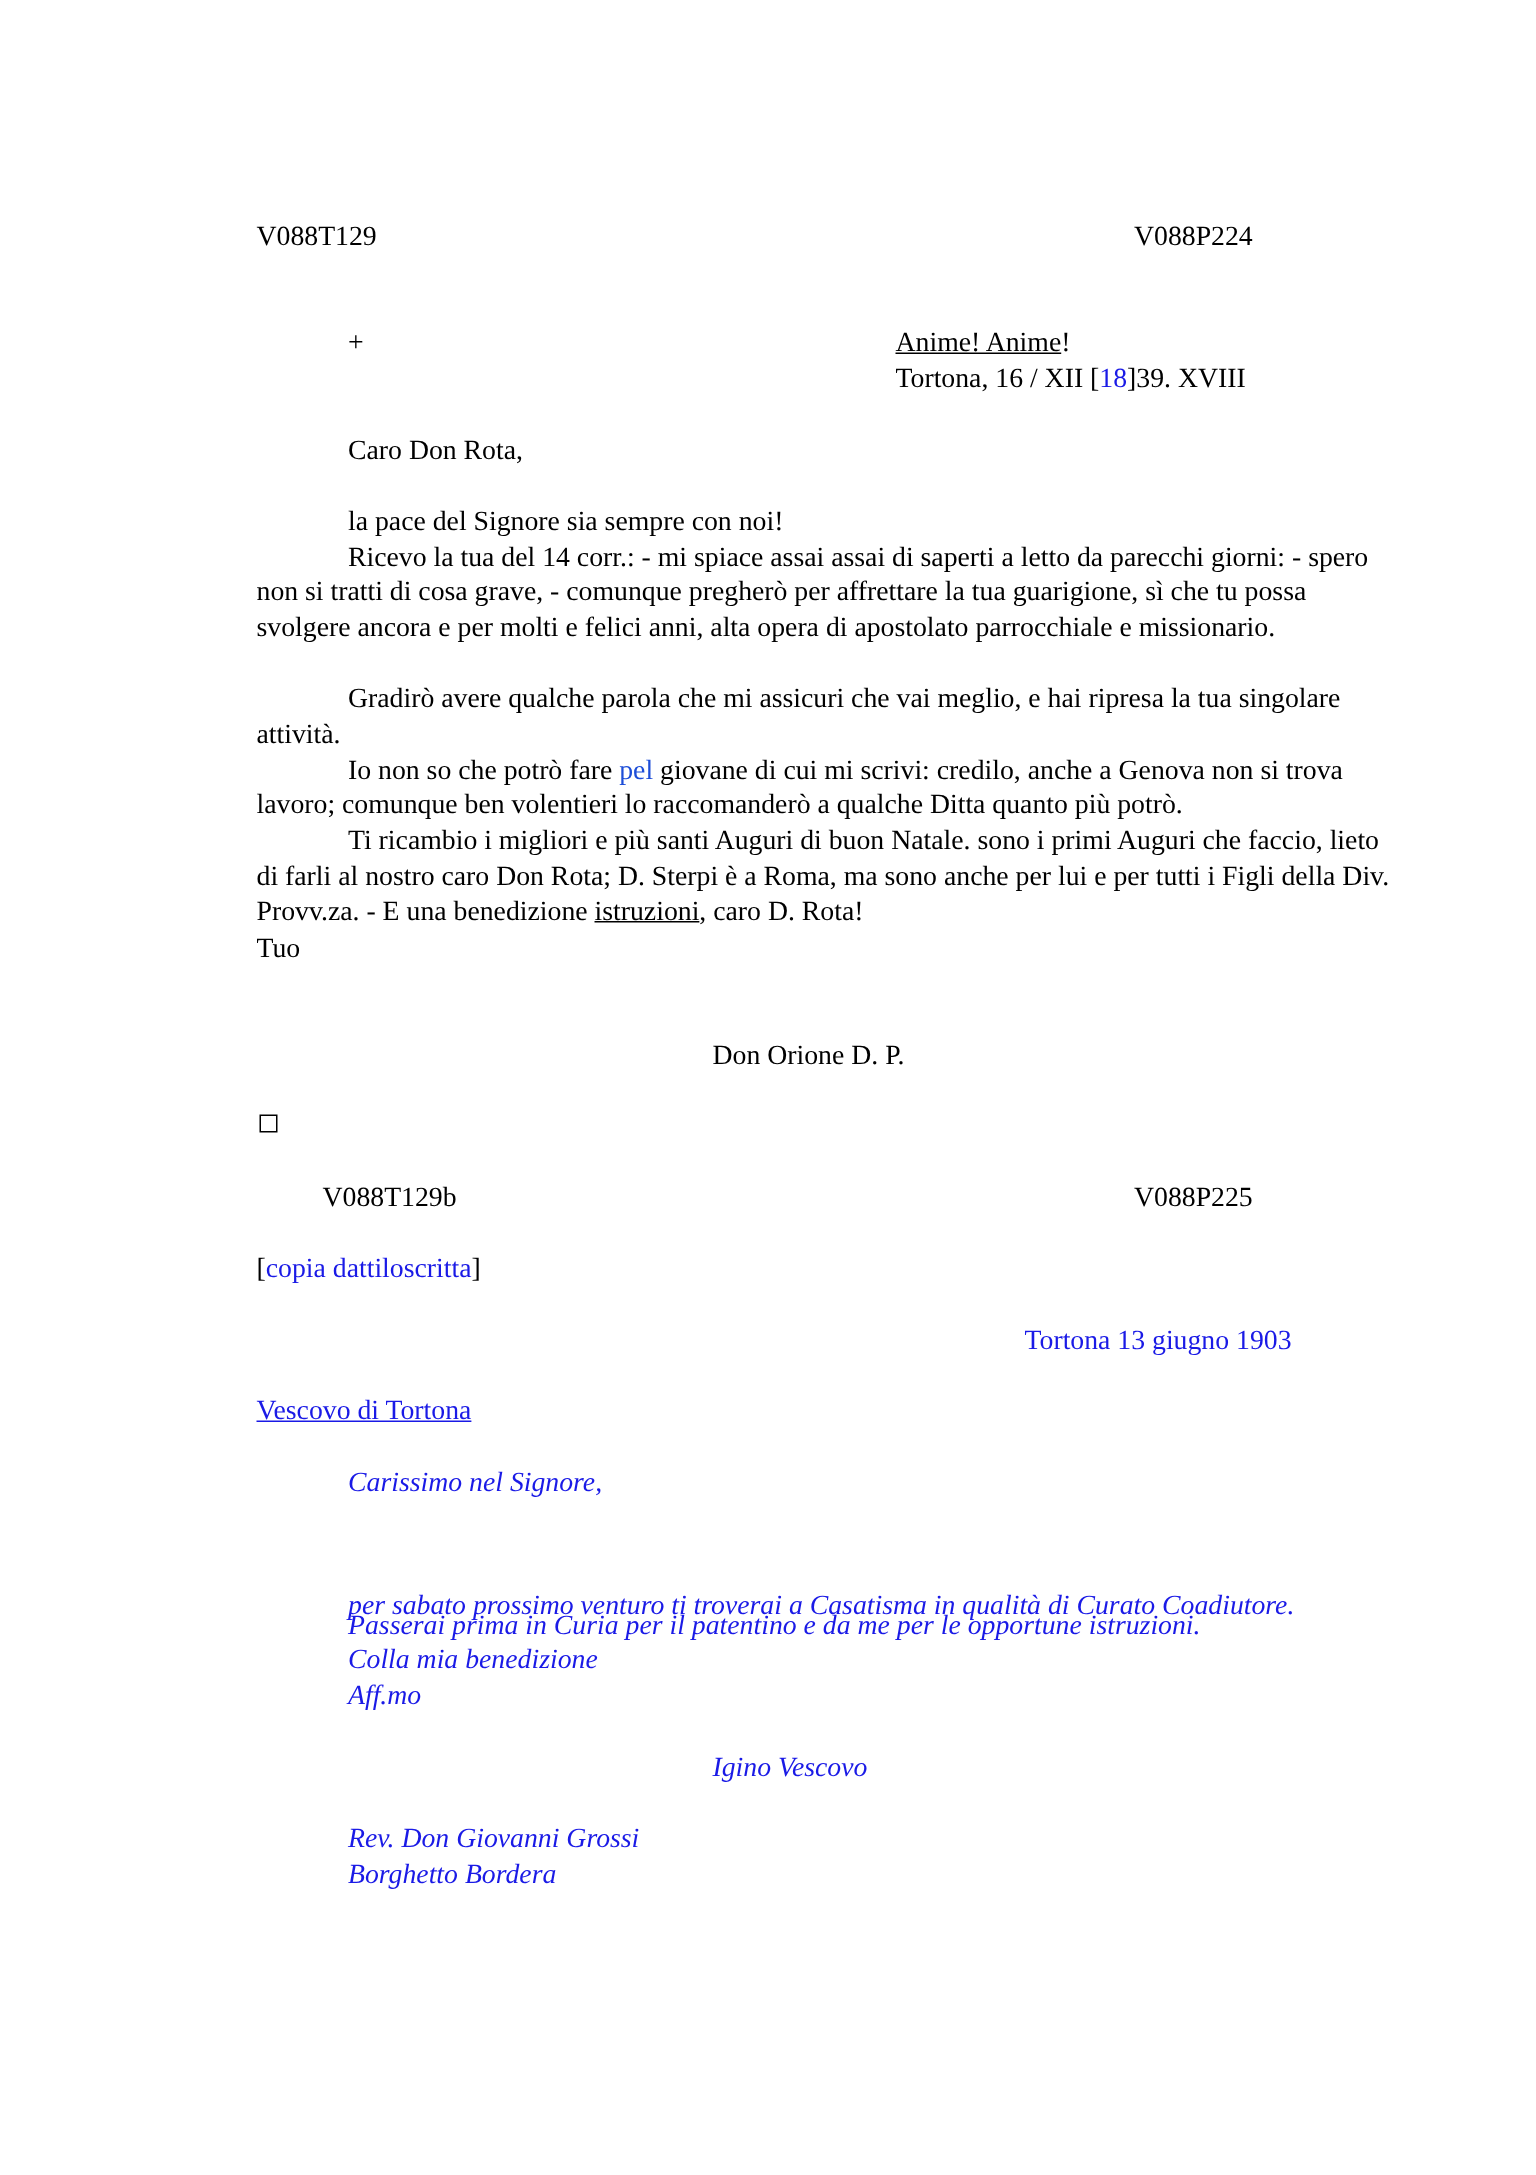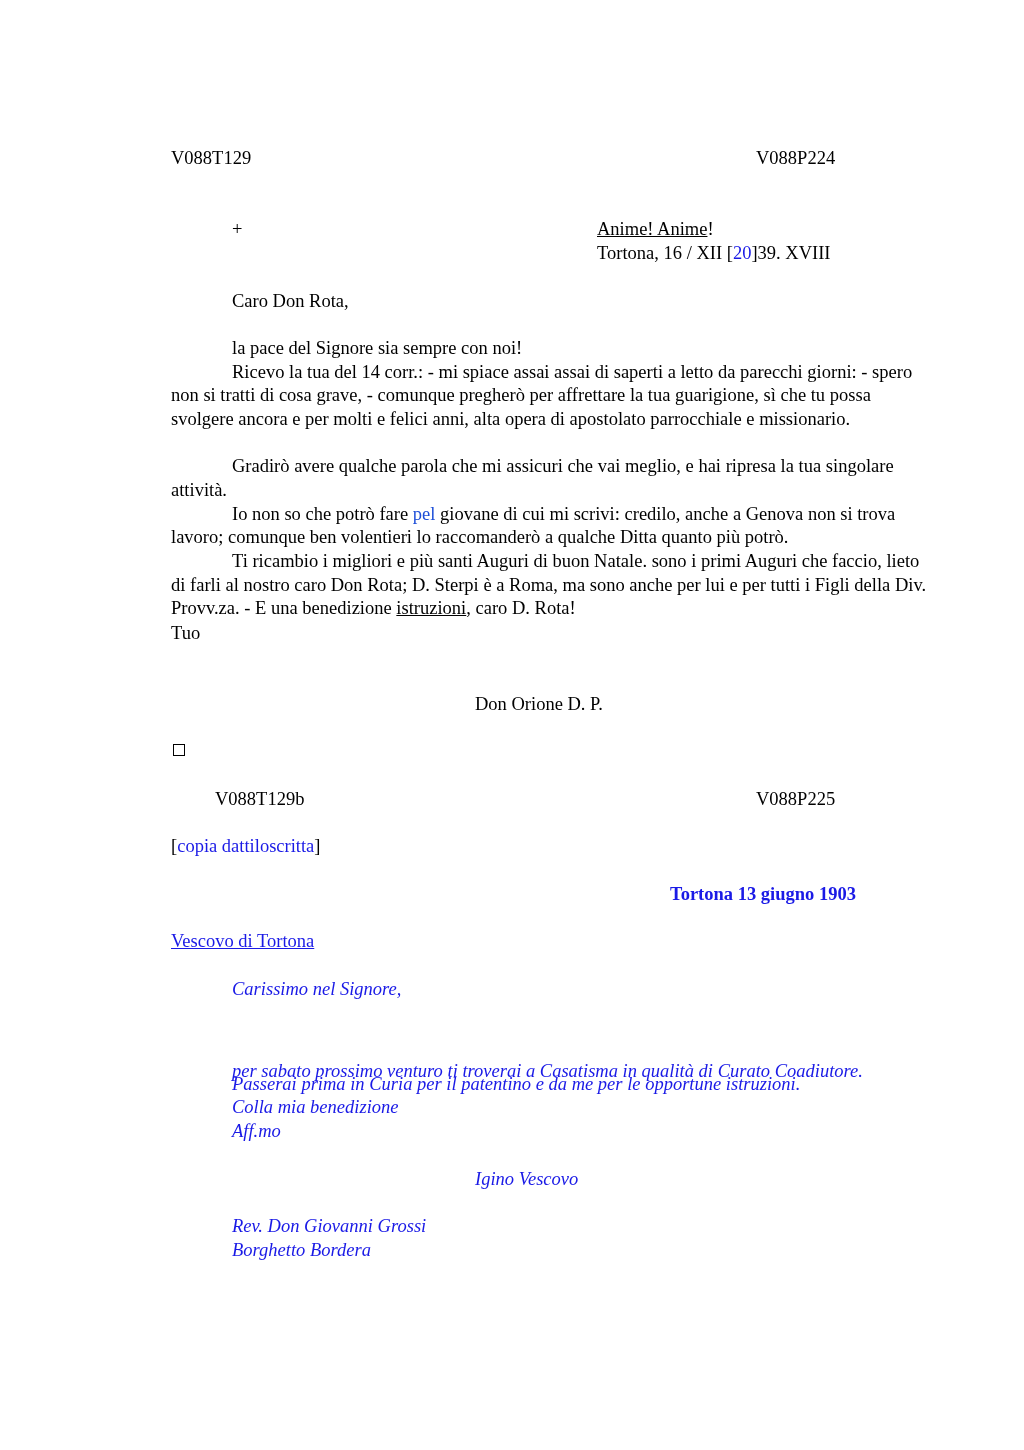--- a/index.html
+++ b/index.html
@@ -46,21 +46,21 @@
 
   <div class="abs" style="left:0; top:146px;">V088T129</div>
   <div class="abs" style="left:585px; top:146px;">V088P224</div>
 
   <div class="abs" style="left:61px; top:217px;">+</div>
 
   <div class="abs" style="left:426px; top:217px;">
     <span class="u">Anime! Anime</span><span>!</span>
   </div>
   <div class="abs" style="left:426px; top:241px;">
-    <span>Tortona, 16 / XII [</span><span class="blue">20</span><span>]39. XVIII</span>
+    <span>Tortona, 16 / XII [</span><span class="blue">18</span><span>]39. XVIII</span>
   </div>
 
   <div class="abs" style="left:61px; top:289px;">Caro Don Rota,</div>
 
   <div class="para" style="top:337px;">la pace del Signore sia sempre con noi!</div>
   <div class="para" style="top:360.5px;">Ricevo la tua del 14 corr.: - mi spiace assai assai di saperti a letto da parecchi giorni: - spero non si tratti di cosa grave, - comunque pregherò per affrettare la tua guarigione, sì che tu possa svolgere ancora e per molti e felici anni, alta opera di apostolato parrocchiale e missionario.</div>
   <div class="para" style="top:455px;">Gradirò avere qualche parola che mi assicuri che vai meglio, e hai ripresa la tua singolare attività.</div>
   <div class="para" style="top:502.5px;">
     <span>Io non so che potrò fare </span><span class="magenta">pel</span><span> giovane di cui mi scrivi: credilo, anche a Genova non si trova lavoro; comunque ben volentieri lo raccomanderò a qualche Ditta quanto più potrò.</span>
   </div>
@@ -75,21 +75,21 @@
     <span class="box"></span>
   </div>
 
   <div class="abs" style="left:0; top:787px;margin-left:44px;">V088T129b</div>
   <div class="abs" style="left:585px; top:787px;">V088P225</div>
 
   <div class="abs" style="left:0; top:834px;">
     <span>[</span><span class="blue">copia dattiloscritta</span><span>]</span>
   </div>
 
-  <div class="abs blue" style="left:499px; top:882px;font-weight:bold;">Tortona 13 giugno 1903</div>
+  <div class="abs blue" style="left:512px; top:882px;">Tortona 13 giugno 1903</div>
 
   <div class="abs blue" style="left:0; top:929px;text-decoration:underline;">Vescovo di Tortona</div>
 
   <div class="abs blue it" style="left:61px; top:977px;">Carissimo nel Signore,</div>
 
   <div class="para blue it" style="top:1024px;margin-top:36px;">per sabato prossimo venturo ti troverai a Casatisma in qualità di Curato Coadiutore.</div>
   <div class="abs blue it" style="left:61px; top:1072px;">Passerai prima in Curia per il patentino e da me per le opportune istruzioni.</div>
   <div class="abs blue it" style="left:61px; top:1095px;">Colla mia benedizione</div>
   <div class="abs blue it" style="left:61px; top:1119px;">Aff.mo</div>
 

